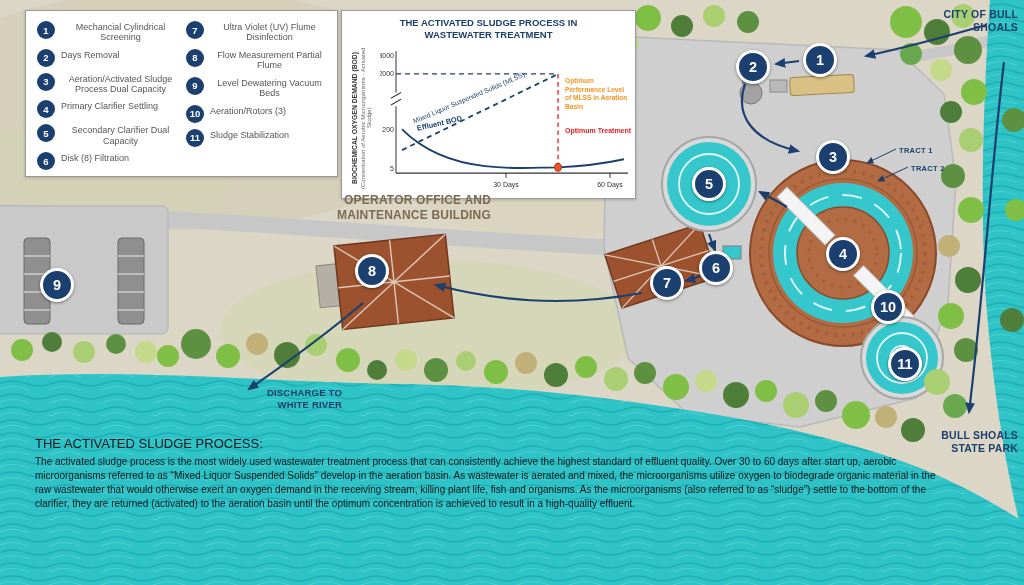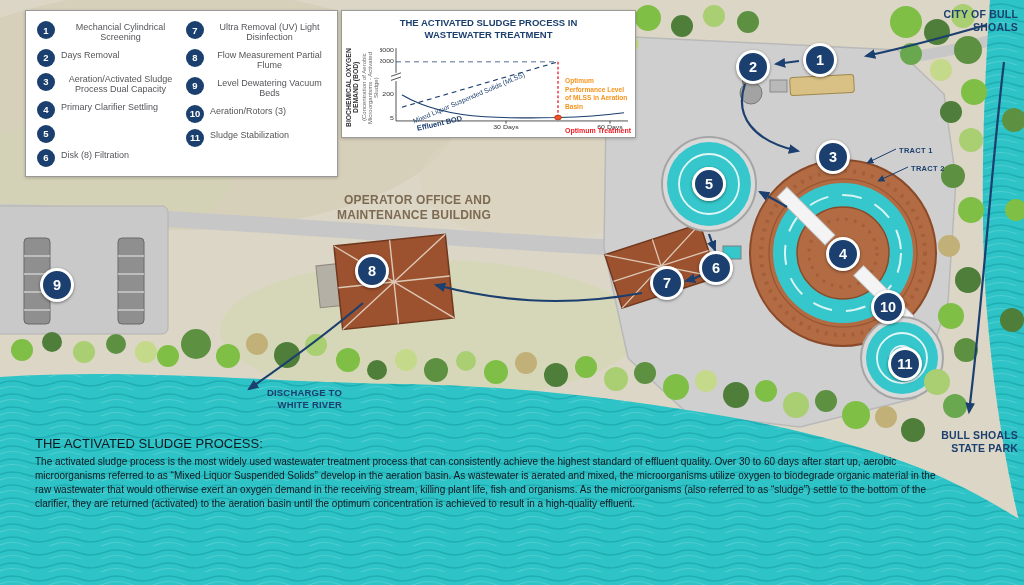--- a/index.html
+++ b/index.html
@@ -24,21 +24,21 @@
   .legend { left:25px; top:10px; width:313px; height:167px; display:flex; gap:6px;
             padding:9px 8px 6px 11px; overflow:hidden; }
   .legend-col { flex:1; display:flex; flex-direction:column; gap:5px; }
   .legend-item { display:flex; gap:6px; align-items:flex-start; min-height:18px; }
   .lnum { flex:0 0 18px; width:18px; height:18px; border-radius:50%;
           background:var(--navy,#1b3f6e); color:#fff; font-size:9.5px; font-weight:bold;
           display:flex; align-items:center; justify-content:center; margin-top:1px; }
   .llabel { font-size:9px; line-height:1.16; color:#55565a; padding-top:2px;text-align:center; }
 
   
-  .chart { left:341px; top:10px; width:295px; height:128px; }
+  .chart { left:341px; top:10px; width:295px; height:189px; }
   .chart-title { text-align:center; font-size:9.5px; font-weight:bold;
                  color:var(--navy,#1b3f6e); line-height:1.25; margin:6px auto 0; width:212px; }
   .yl-wrap { position:absolute; left:3px; top:32px; bottom:5px; width:33px;
              display:flex; justify-content:center; gap:2px; }
   .yl-main,.yl-sub { writing-mode:vertical-rl; transform:rotate(180deg); text-align:center; }
   .yl-main { font-size:6.8px; font-weight:bold; color:#333; }
   .yl-sub  { font-size:6px; color:#666; }
   .chart-area { position:absolute; left:38px; right:5px; top:33px; bottom:3px; }
   .chart-area svg { width:100%; height:100%; }
   .yt,.xt { font-size:7px; fill:#333; }
@@ -258,30 +258,31 @@
       <div class="legend-item">
         <span class="lnum">3</span>
         <span class="llabel">Aeration/Activated Sludge Process Dual Capacity</span>
       </div>
       <div class="legend-item">
         <span class="lnum">4</span>
         <span class="llabel">Primary Clarifier Settling</span>
       </div>
       <div class="legend-item">
         <span class="lnum">5</span>
+        <span class="llabel">Secondary Clarifier Dual Capacity</span>
       </div>
       <div class="legend-item">
         <span class="lnum">6</span>
         <span class="llabel">Disk (8) Filtration</span>
       </div>
     </div>
     <div class="legend-col">
       <div class="legend-item">
         <span class="lnum">7</span>
-        <span class="llabel">Ultra Removal (UV) Light Disinfection</span>
+        <span class="llabel">Ultra Violet (UV) Flume Disinfection</span>
       </div>
       <div class="legend-item">
         <span class="lnum">8</span>
         <span class="llabel">Flow Measurement Partial Flume</span>
       </div>
       <div class="legend-item">
         <span class="lnum">9</span>
         <span class="llabel">Level Dewatering Vacuum Beds</span>
       </div>
       <div class="legend-item">

